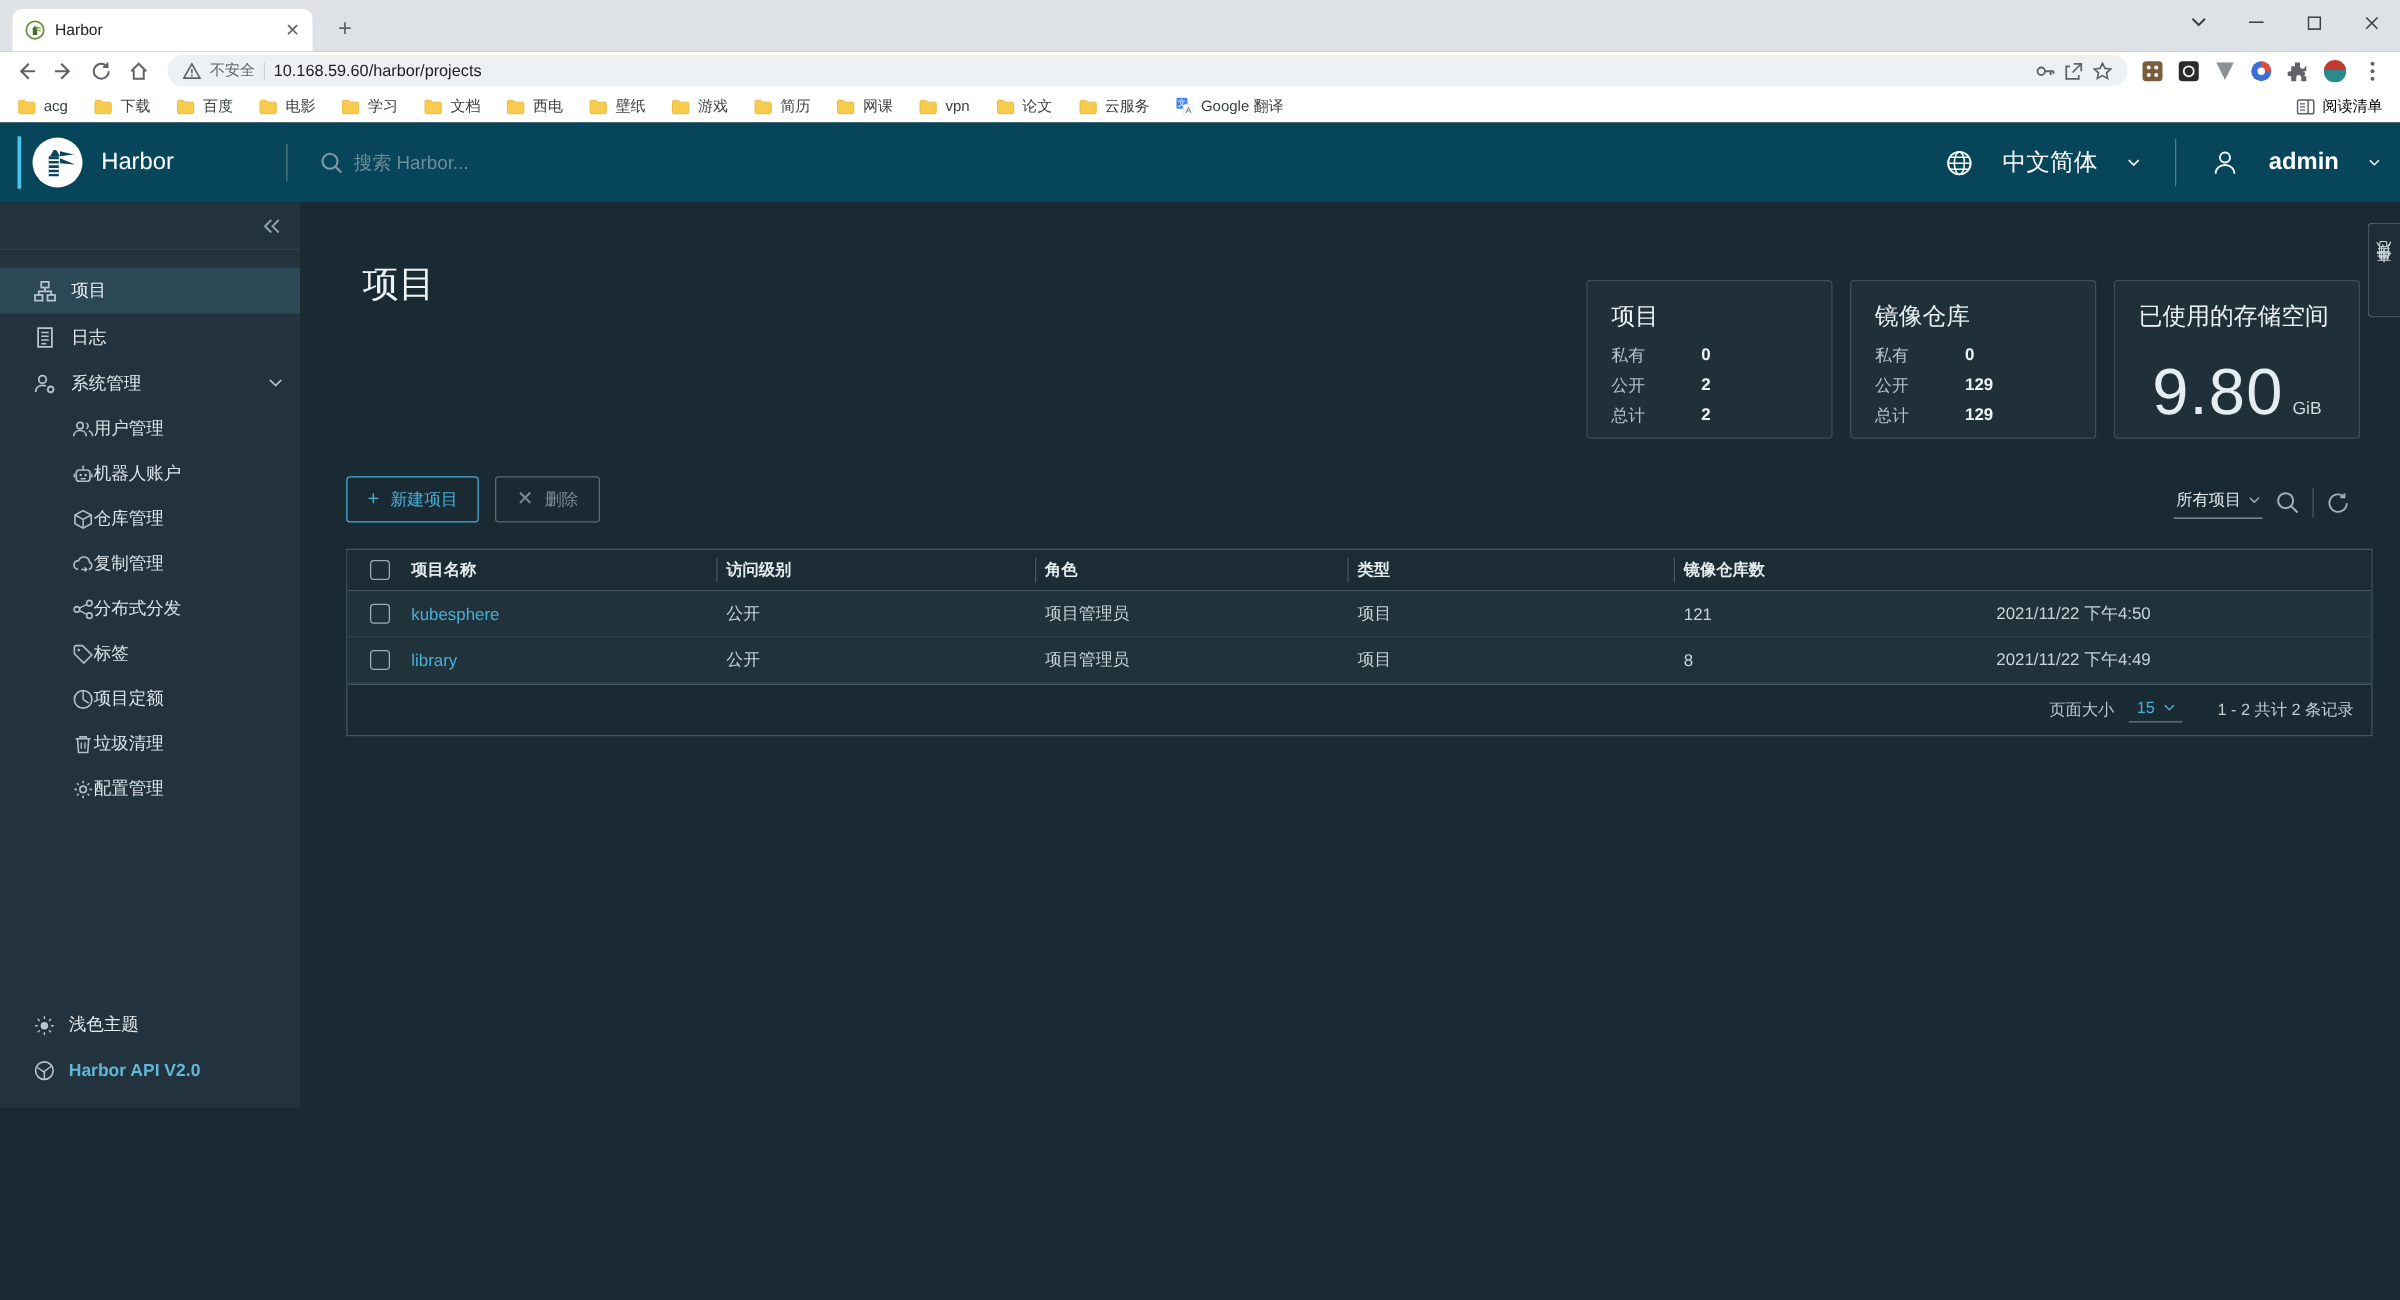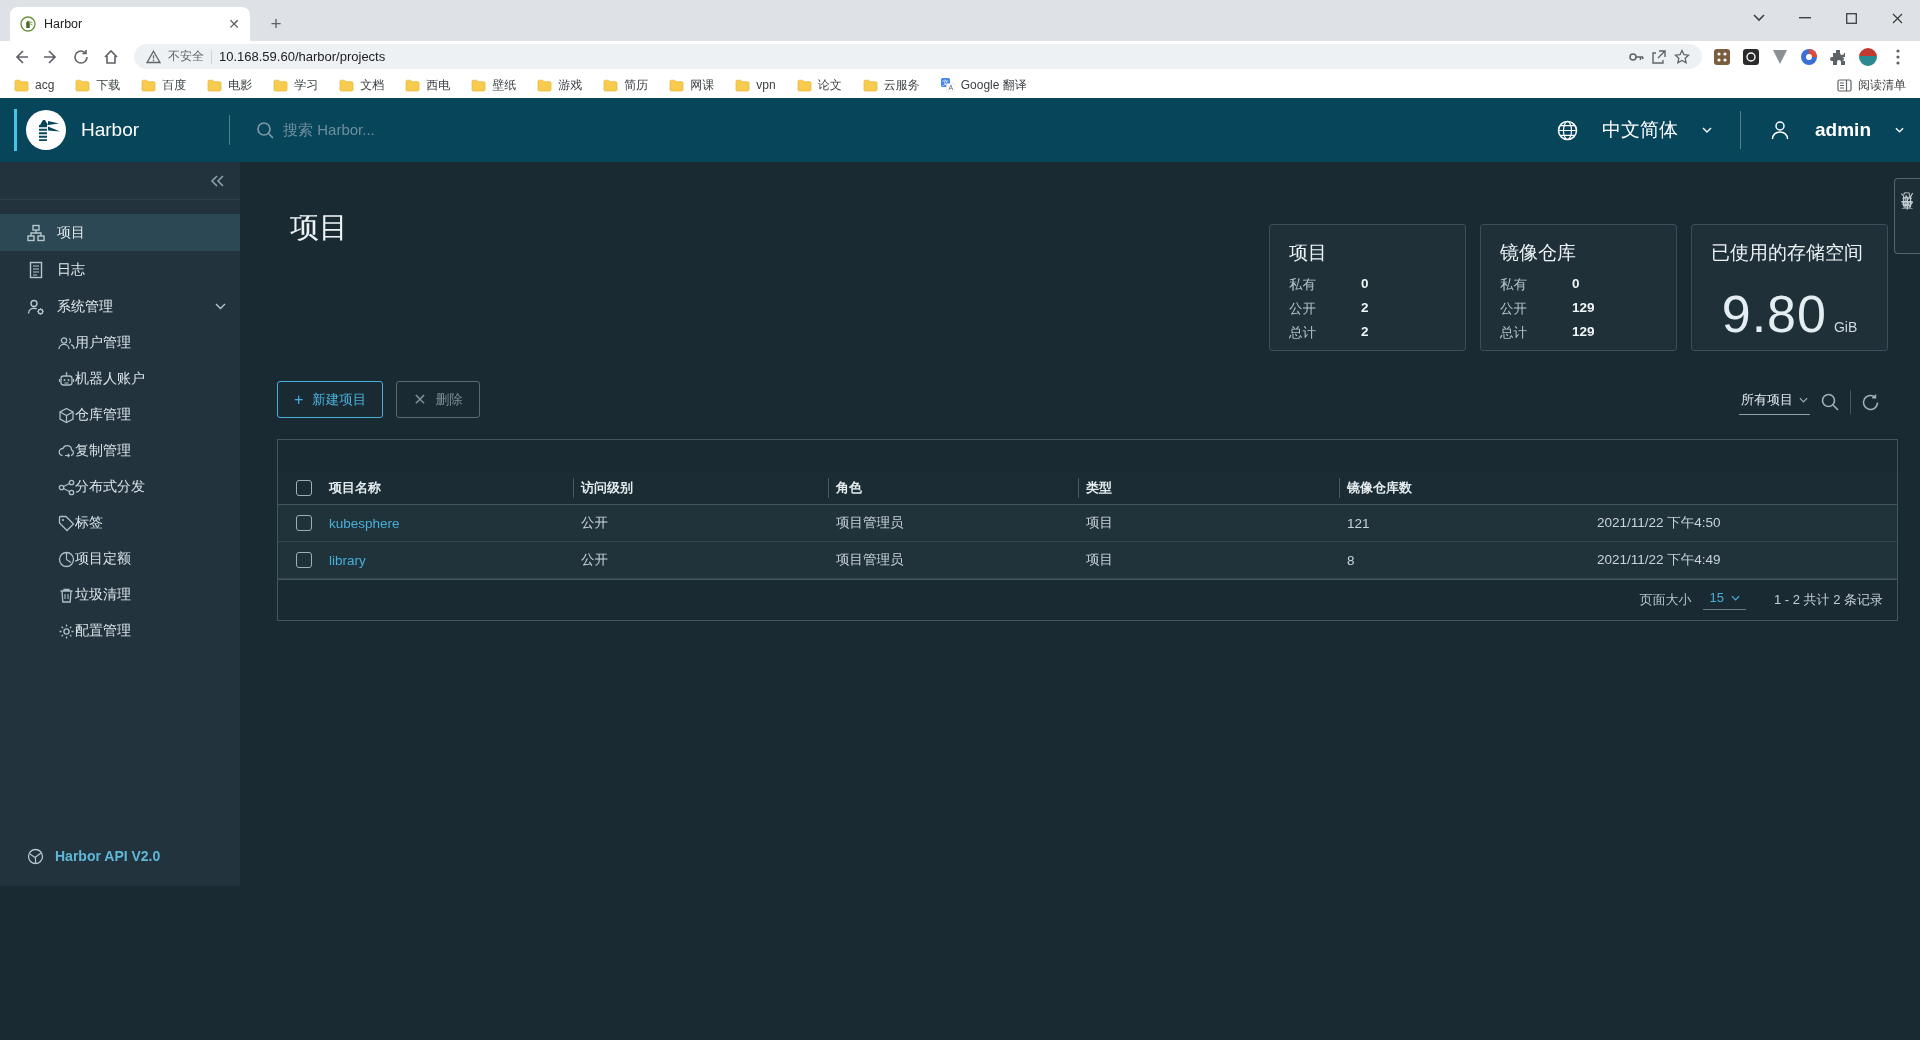--- a/index.html
+++ b/index.html
@@ -27,21 +27,21 @@
   .omni-div { width:1px; height:14px; background:#d0d3d6; }
   .omni-url { font-size:13px; color:#202124; flex:1; }
   .ext-row { display:flex; align-items:center; gap:9px; padding-right:4px; }
   .ext { width:20px; height:20px; display:flex; align-items:center; justify-content:center; }
   .avatar-chip { width:22px; height:22px; border-radius:50%; background:linear-gradient(180deg,#c23a2f 45%,#2a8a8f 45%); border:2px solid #fff; }
   .kebab { color:#5f6368; font-size:14px; letter-spacing:0; }
 
   .bookmarks { height:26px; background:#ffffff; display:flex; align-items:center; padding:0 14px; gap:21px; }
   .bm { display:flex; align-items:center; gap:6px; font-size:12px; color:#3c4043; white-space:nowrap; }
   .bm-spacer { flex:1; }
-  .reading { display:flex; align-items:center; gap:6px; font-size:12px; color:#404040;padding-left:30px; }
+  .reading { display:flex; align-items:center; gap:6px; font-size:12px; color:#000000;padding-left:30px; }
 
   
   .hheader { height:64px; background:#07455b; display:flex; align-items:center; position:relative; }
   .accent { position:absolute; left:14px; top:11px; bottom:11px; width:3px; background:#49c4e9; }
   .logo-wrap { display:flex; align-items:center; gap:14px; padding-left:25px; }
   .brand { font-size:19px; color:#fff; font-weight:400; }
   .hdiv { width:1px; height:30px; background:rgba(255,255,255,.3); margin:0 0 0 90px; }
   .hsearch { display:flex; align-items:center; gap:8px; margin-left:26px; color:#6e8e9b; }
   .hsearch-ph { font-size:15px; color:#6e8e9b; }
   .hright { position:absolute; right:16px; display:flex; align-items:center; gap:14px; }
@@ -95,21 +95,21 @@
   .btn .glyph { font-size:16px; line-height:1; }
 
   .filter-row { position:absolute; right:40px; top:227px; display:flex; align-items:center; gap:10px; color:#9fb1ba; }
   .filter-select { display:flex; align-items:center; gap:6px; font-size:13px; color:#e2eaee;
                    border-bottom:1px solid #8ba0aa; padding:2px 2px 5px 2px; }
   .filter-div { width:1px; height:24px; background:#44565f; }
 
   
   .table { position:absolute; left:37px; right:22px; top:277px; border:1px solid #42565f; }
   .tr { display:grid; grid-template-columns:43px 252px 255px 250px 261px 250px auto; align-items:center; }
-  .thead { height:33px; background:#1b2c34; border-bottom:1px solid #42565f;margin-top:32px; }
+  .thead { height:33px; background:#1b2c34; border-bottom:1px solid #42565f; }
   .th { font-size:13px; font-weight:bold; color:#e4ebee; padding-left:8px; position:relative; height:100%;
         display:flex; align-items:center; }
   .th.sep::before { content:""; position:absolute; left:0; top:6px; bottom:6px; width:1px; background:#465861; }
   .row { height:37px; background:#20323a; border-bottom:1px solid #32454e; }
   .row:last-of-type { border-bottom:none; }
   .td { font-size:13.5px; color:#c9d4d9; padding-left:8px; }
   .td a { color:#49afd9; text-decoration:none; cursor:pointer; }
   .cb-cell { display:flex; justify-content:center; }
   .checkbox { width:16px; height:16px; border:1.5px solid #9fadb4; border-radius:3px; background:transparent; cursor:pointer; }
   .tfoot { height:41px; border-top:1px solid #42565f; display:flex; align-items:center; justify-content:flex-end;
@@ -549,20 +549,29 @@
               </svg>
             </span>
           <span>配置管理</span>
         </div>
       </div>
     </div>
     <div class="side-bottom">
       <div class="side-foot">
         <span class="ic">
             <svg width="17" height="17" viewBox="0 0 17 17">
+              <circle cx="8.5" cy="8.5" r="3" fill="currentColor"></circle>
+              <path d="M8.5 1v2.2M8.5 13.8V16M1 8.5h2.2M13.8 8.5H16M3.2 3.2l1.6 1.6M12.2 12.2l1.6 1.6M13.8 3.2l-1.6 1.6M4.8 12.2l-1.6 1.6" stroke="currentColor" stroke-width="1.2"></path>
+            </svg>
+          </span>
+        <span>浅色主题</span>
+      </div>
+      <div class="side-foot">
+        <span class="ic">
+            <svg width="17" height="17" viewBox="0 0 17 17">
               <circle cx="8.5" cy="8.5" r="7" fill="none" stroke="currentColor" stroke-width="1.3"></circle>
               <path d="M3 6l5 3.5L14 5M8.5 15.5V9.5" fill="none" stroke="currentColor" stroke-width="1.2"></path>
             </svg>
           </span>
         <span class="api-link">Harbor API V2.0</span>
       </div>
     </div>
   </div>
 
   <div class="main">

